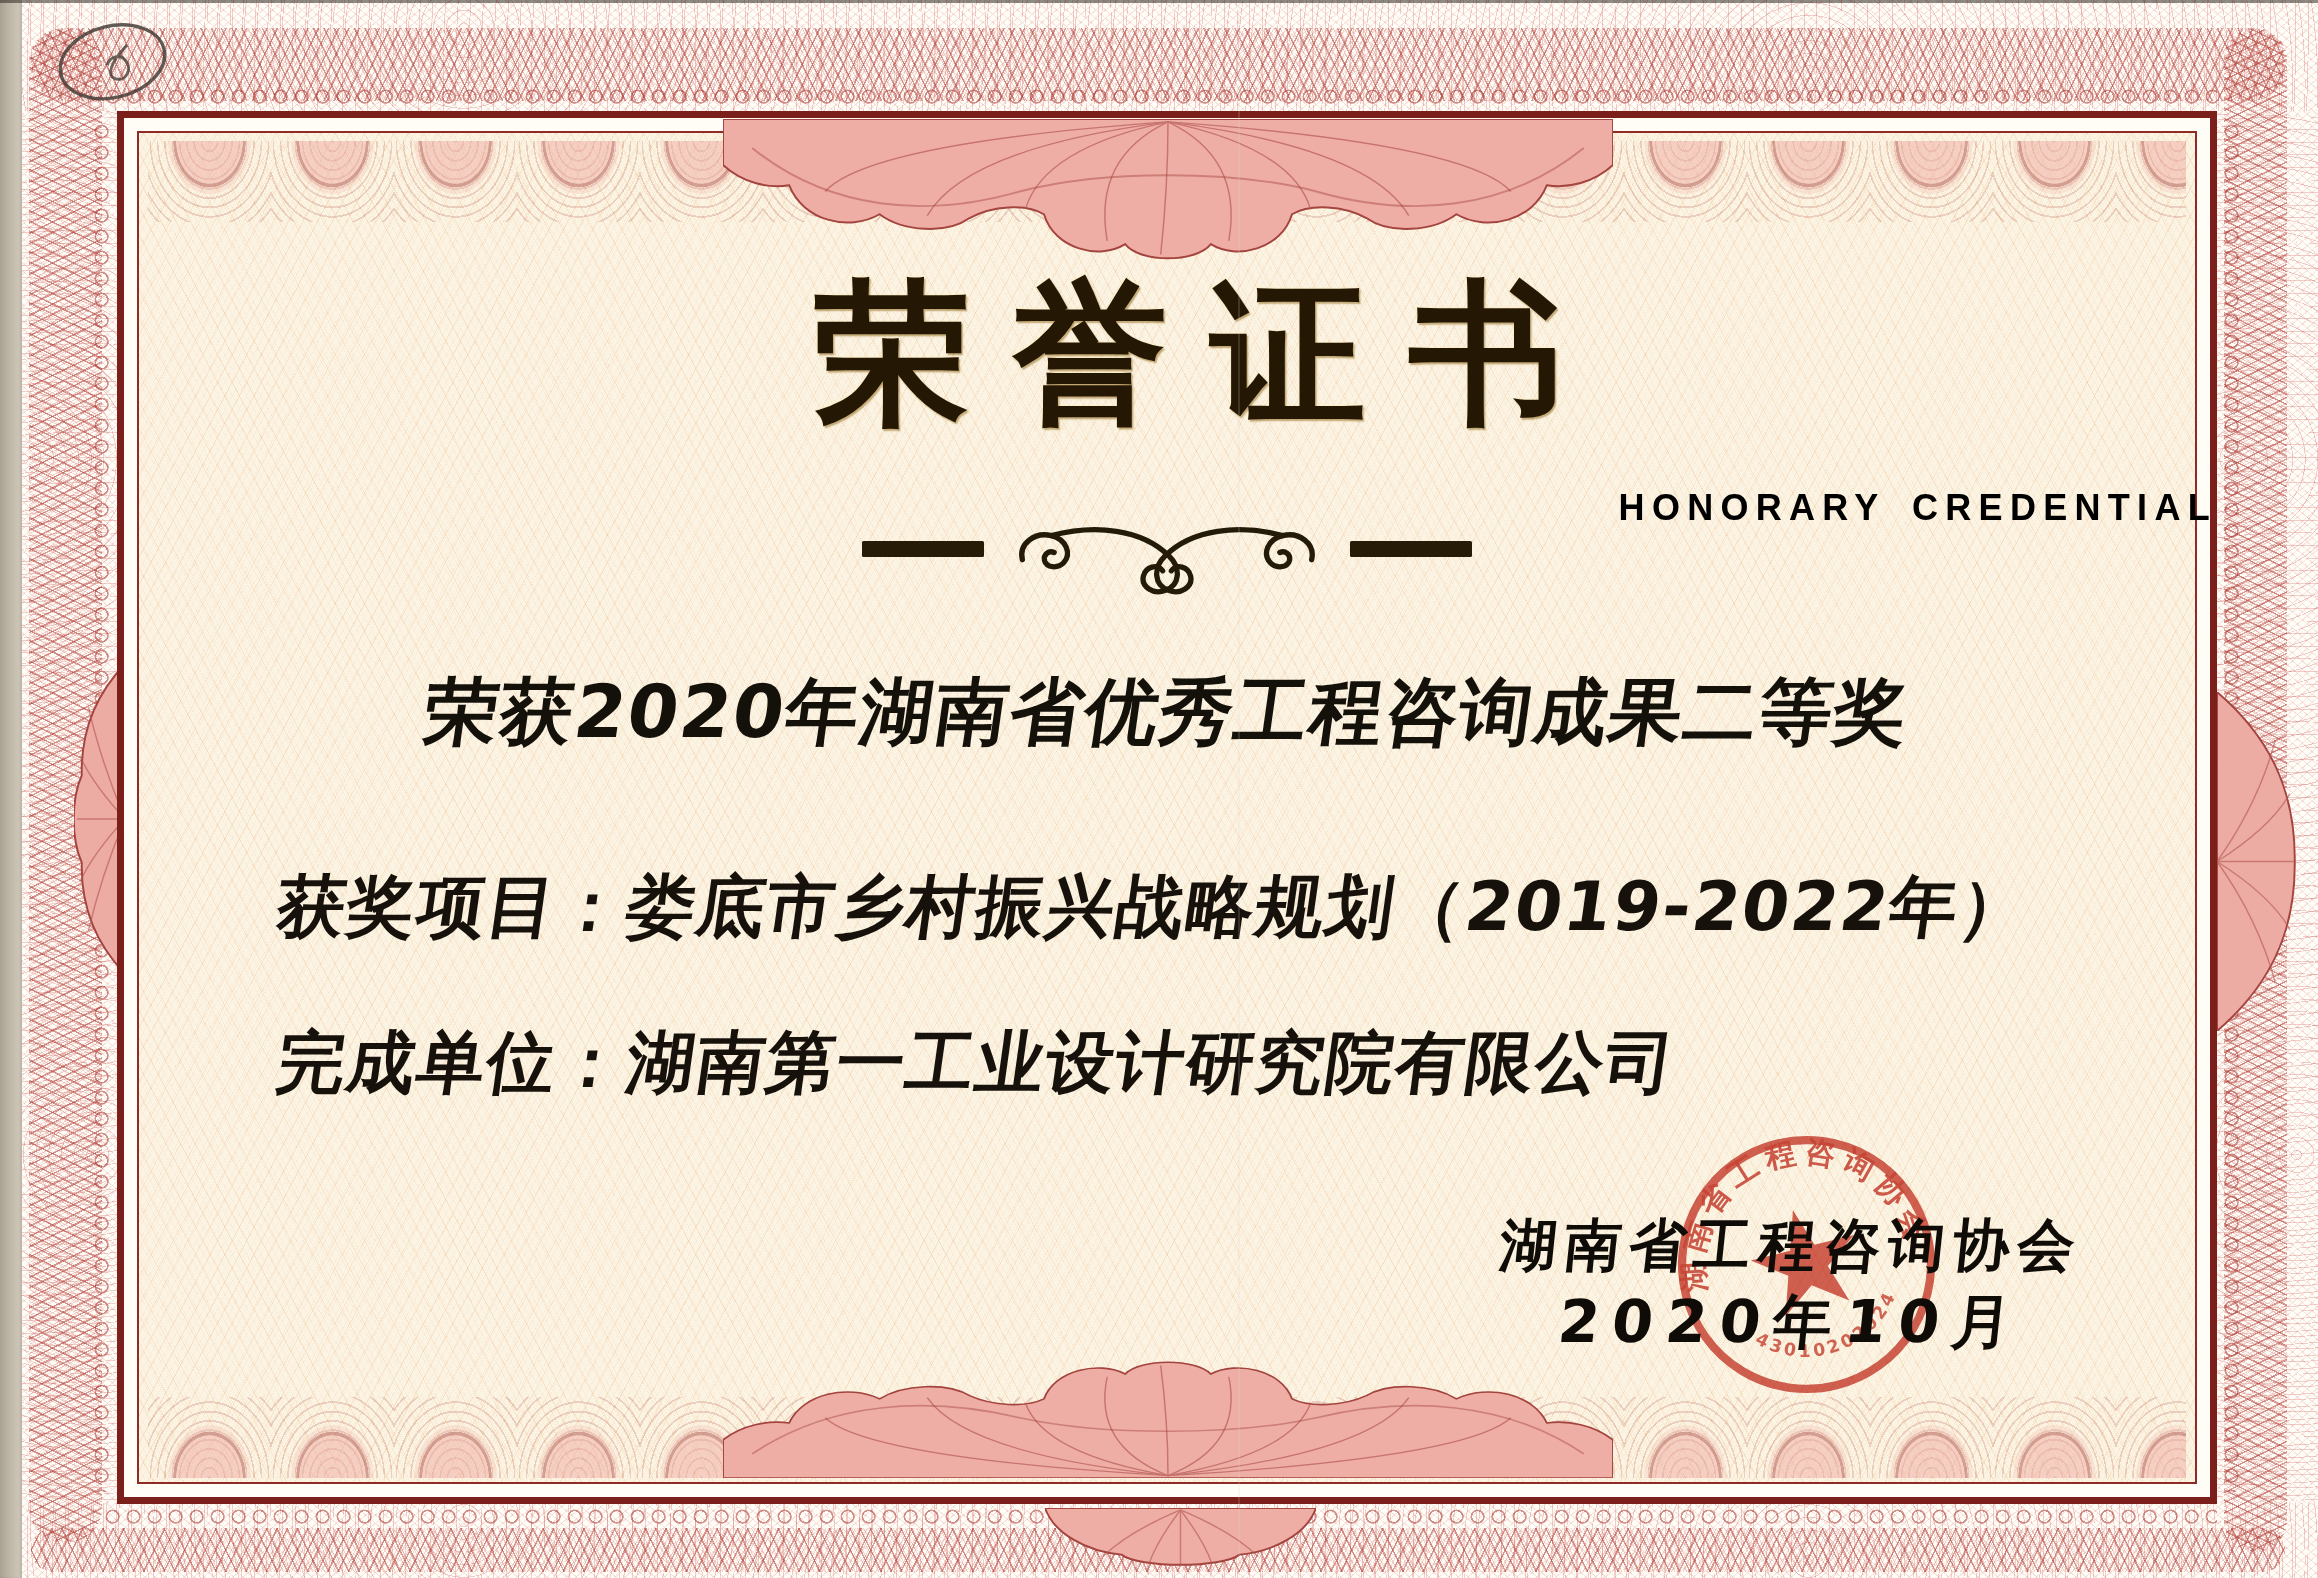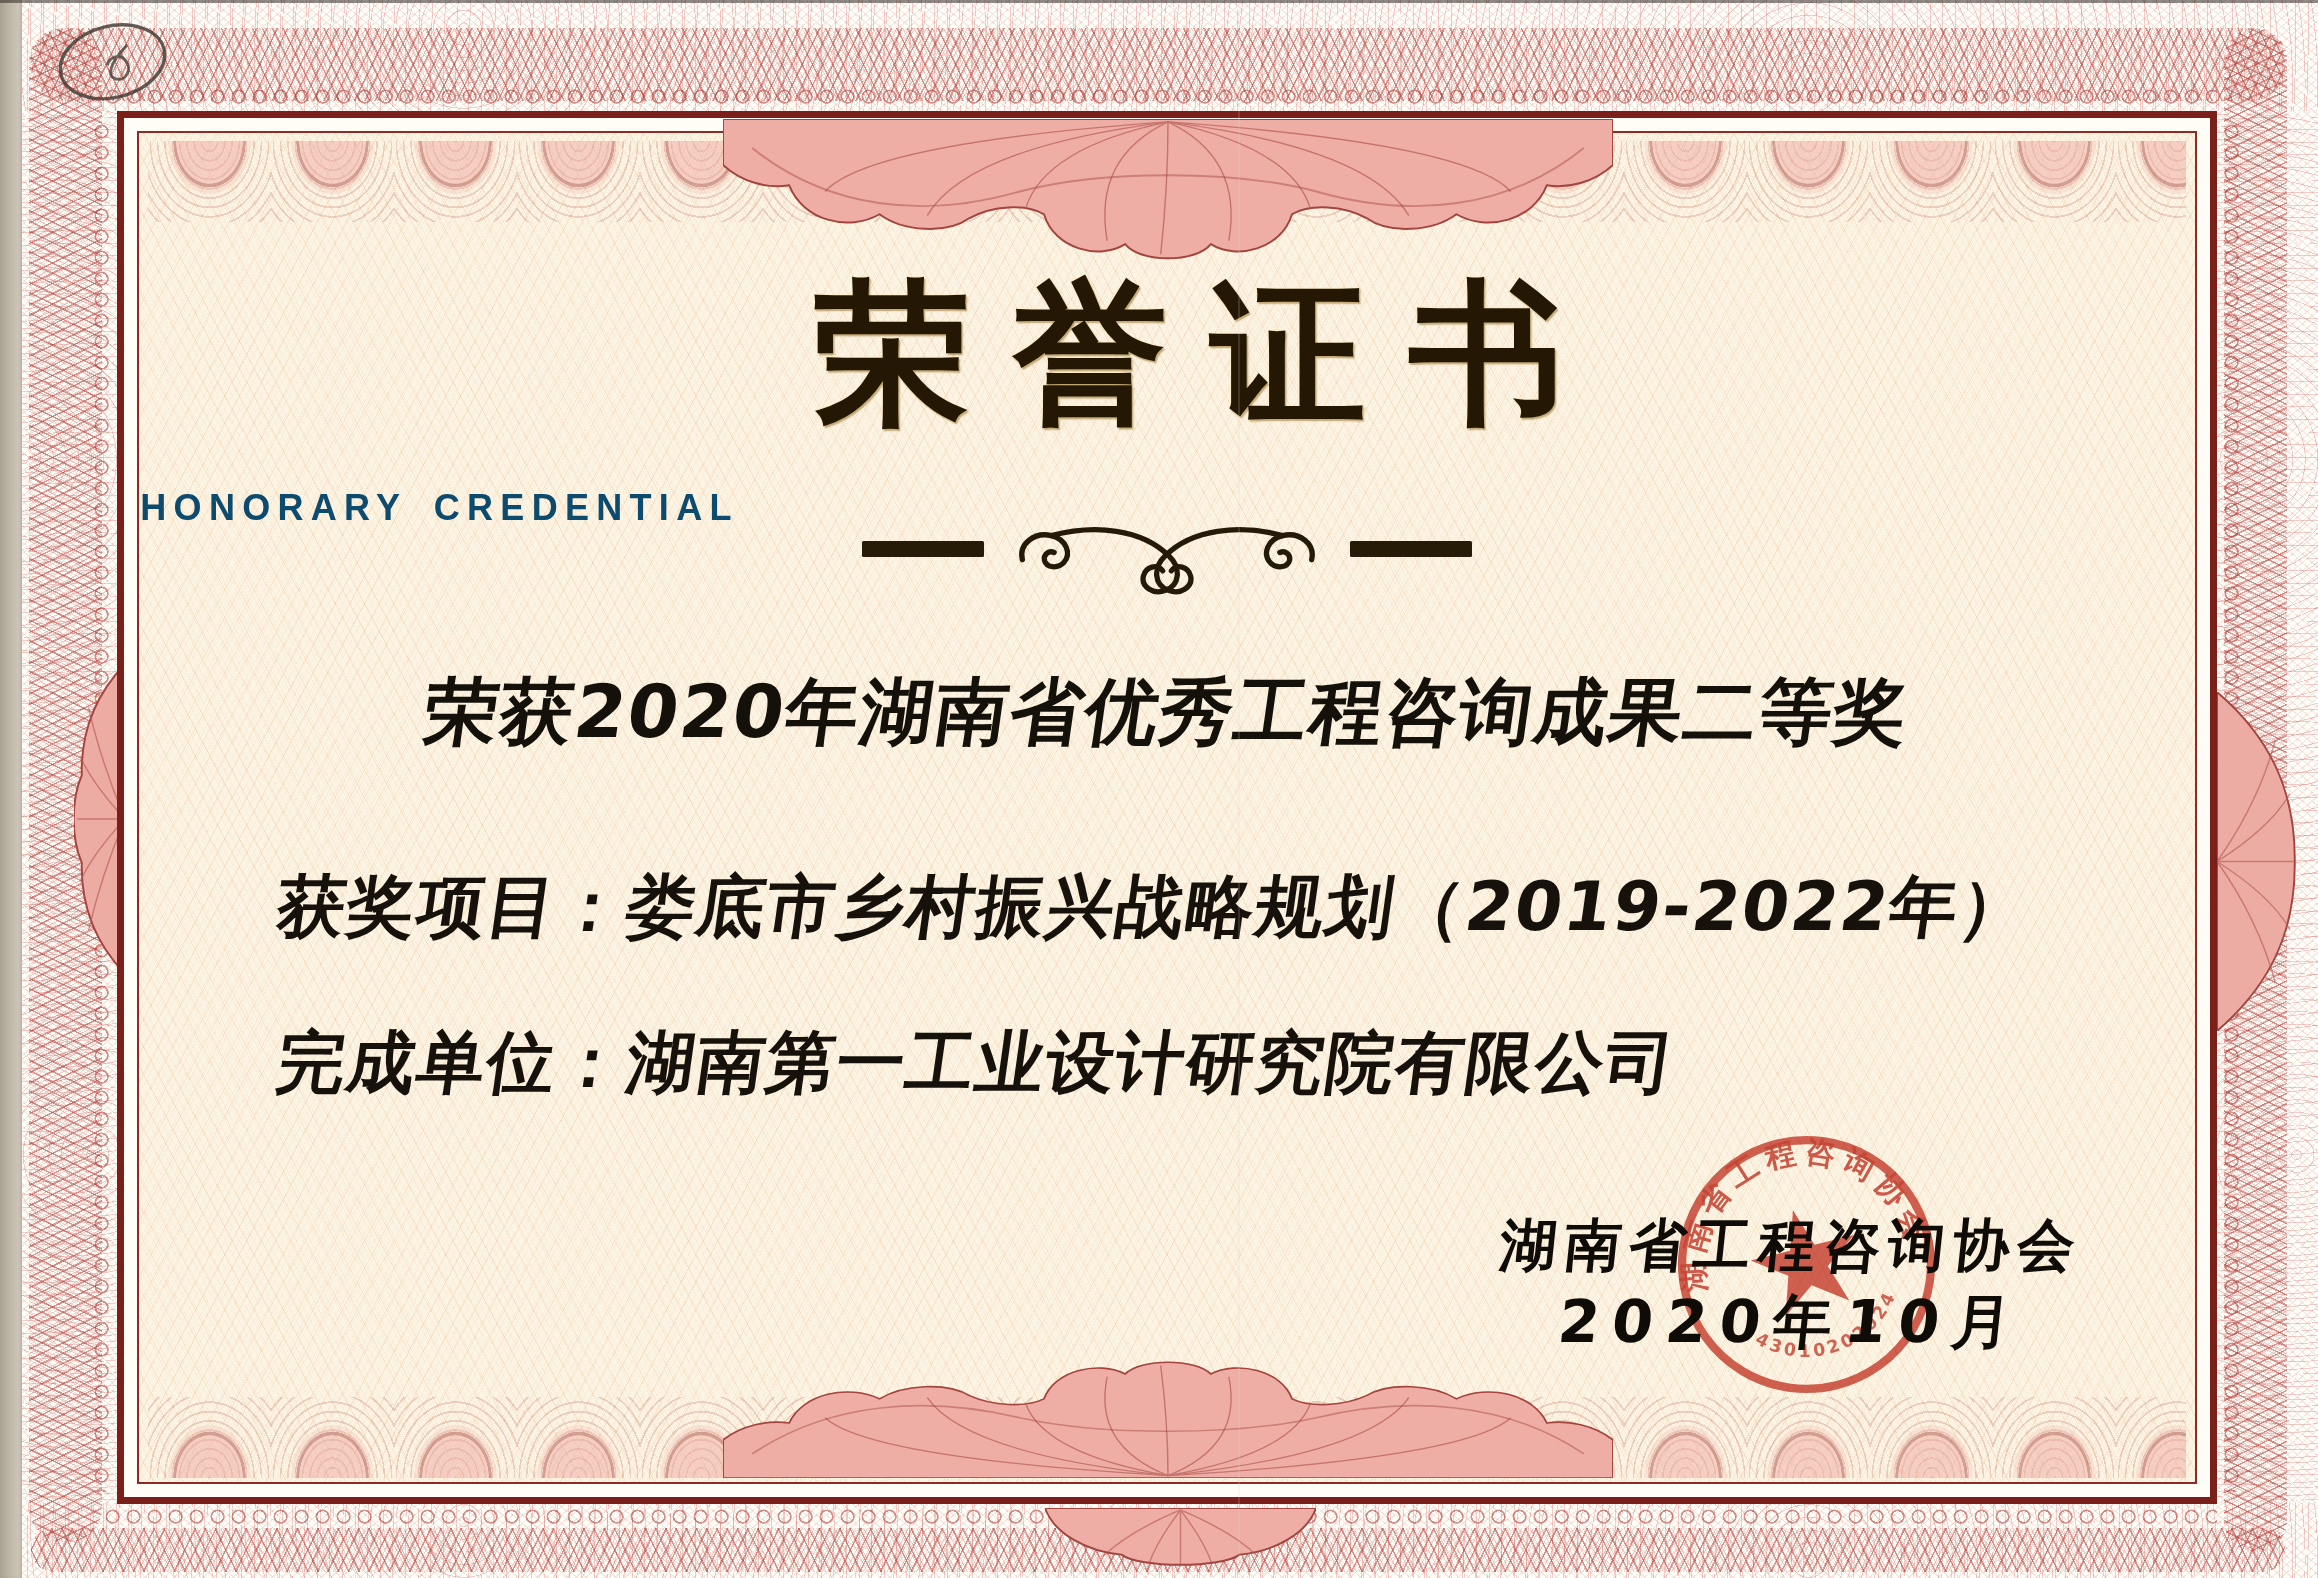--- a/index.html
+++ b/index.html
@@ -67,23 +67,23 @@
   .fan-bottom{left:723px;bottom:101px;width:890px;height:121px;}
   .fan-tongue{left:1045px;top:1508px;width:271px;height:68px;}
   .rosette-left{left:74px;top:664px;width:51px;height:310px;z-index:2;}
   .rosette-right{left:2217px;top:692px;width:85px;height:339px;z-index:2;}
 
   
   .title{position:absolute;left:117px;right:102px;top:274px;text-align:center;z-index:6;
     font-family:"DejaVu Serif",serif;font-weight:900;font-size:155px;line-height:1.02;
     letter-spacing:43px;text-indent:43px;color:#241703;
     text-shadow:1.5px 1.5px 1.5px rgba(146,108,30,.55), -1px -1px 1px rgba(255,232,160,.30);padding-left:44px;}
-  .subtitle{position:absolute;left:133px;right:102px;top:487px;text-align:left;z-index:6;
+  .subtitle{position:absolute;left:117px;right:102px;top:487px;text-align:right;z-index:6;
     font-family:"Liberation Sans",sans-serif;font-weight:bold;font-size:36px;
-    letter-spacing:7.3px;text-indent:7.3px;word-spacing:9.7px;color:#0c4a6e;}
+    letter-spacing:7.3px;text-indent:7.3px;word-spacing:9.7px;color:#000000;}
   .flourish{position:absolute;left:117px;right:102px;top:525px;display:flex;justify-content:center;align-items:flex-start;gap:28px;z-index:6;}
   .f-dash{width:122px;height:16px;background:#261b07;margin-top:16.4px;border-radius:1.5px;}
   .f-swirl{width:310px;height:81px;}
   .award{position:absolute;left:117px;right:102px;top:664px;text-align:center;z-index:6;
     font-size:73px;font-weight:700;color:#14100a;transform:skewX(-8deg);letter-spacing:1.9px;}
   .field{position:absolute;left:271px;z-index:6;font-size:68px;font-weight:700;color:#16110b;
     transform:skewX(-8deg);transform-origin:left bottom;letter-spacing:1.9px;white-space:nowrap;}
   .field-1{top:862px;}
   .field-2{top:1018px;}
   .issuer{position:absolute;left:1484px;width:614px;top:1208px;text-align:center;z-index:6;

